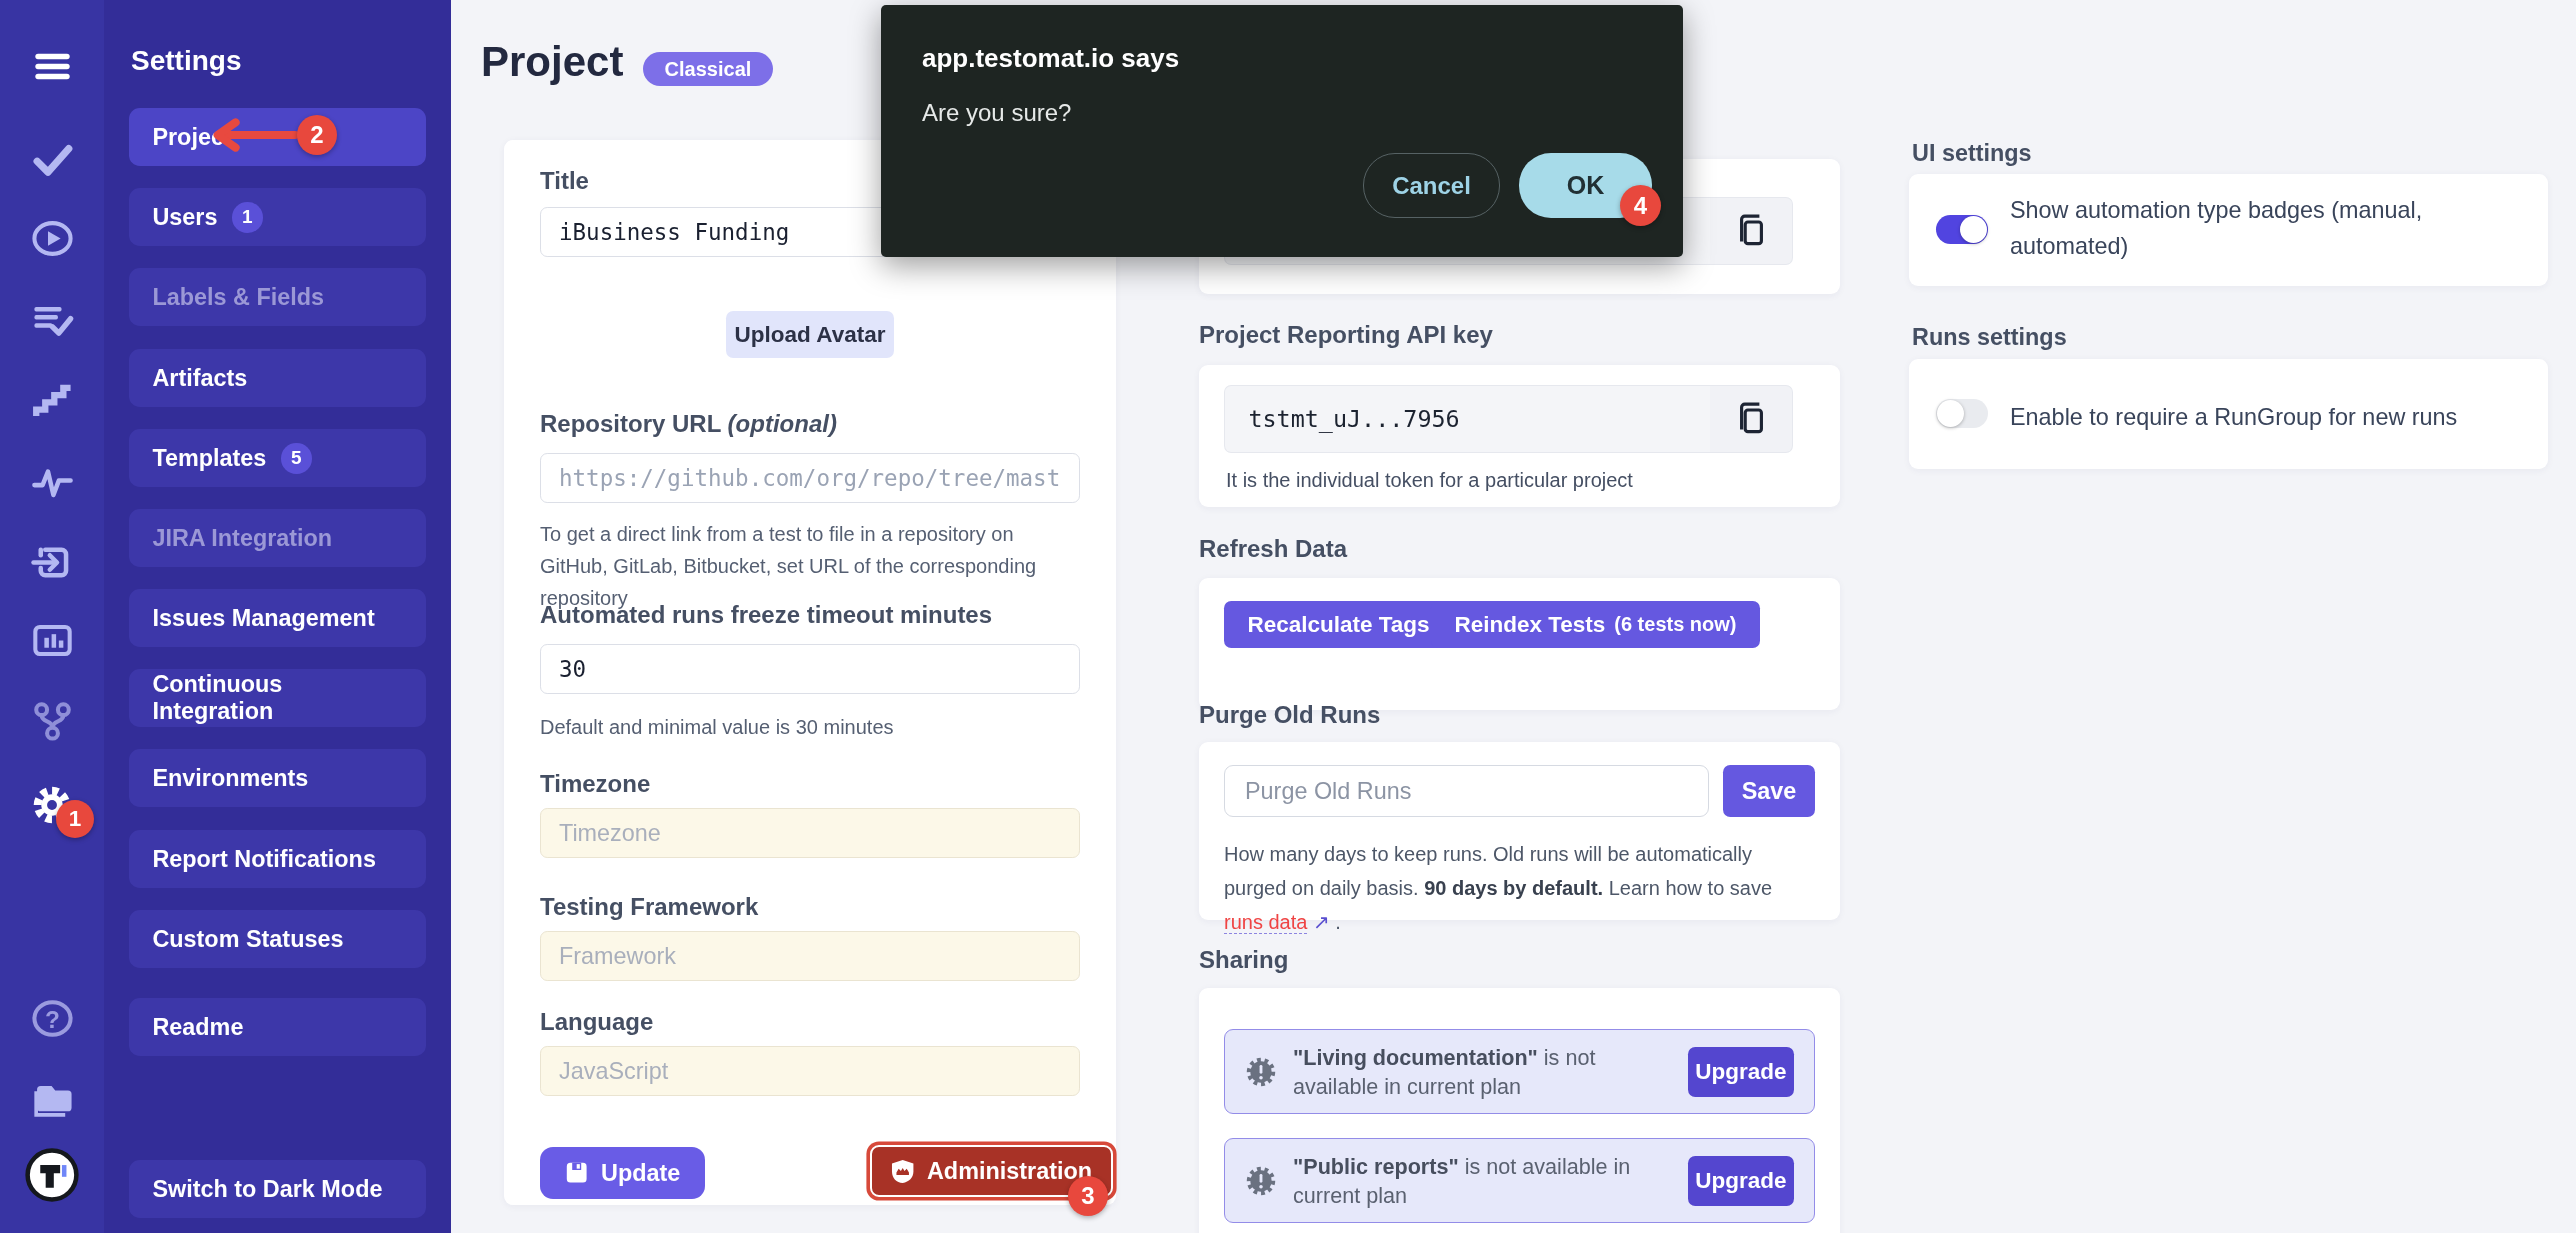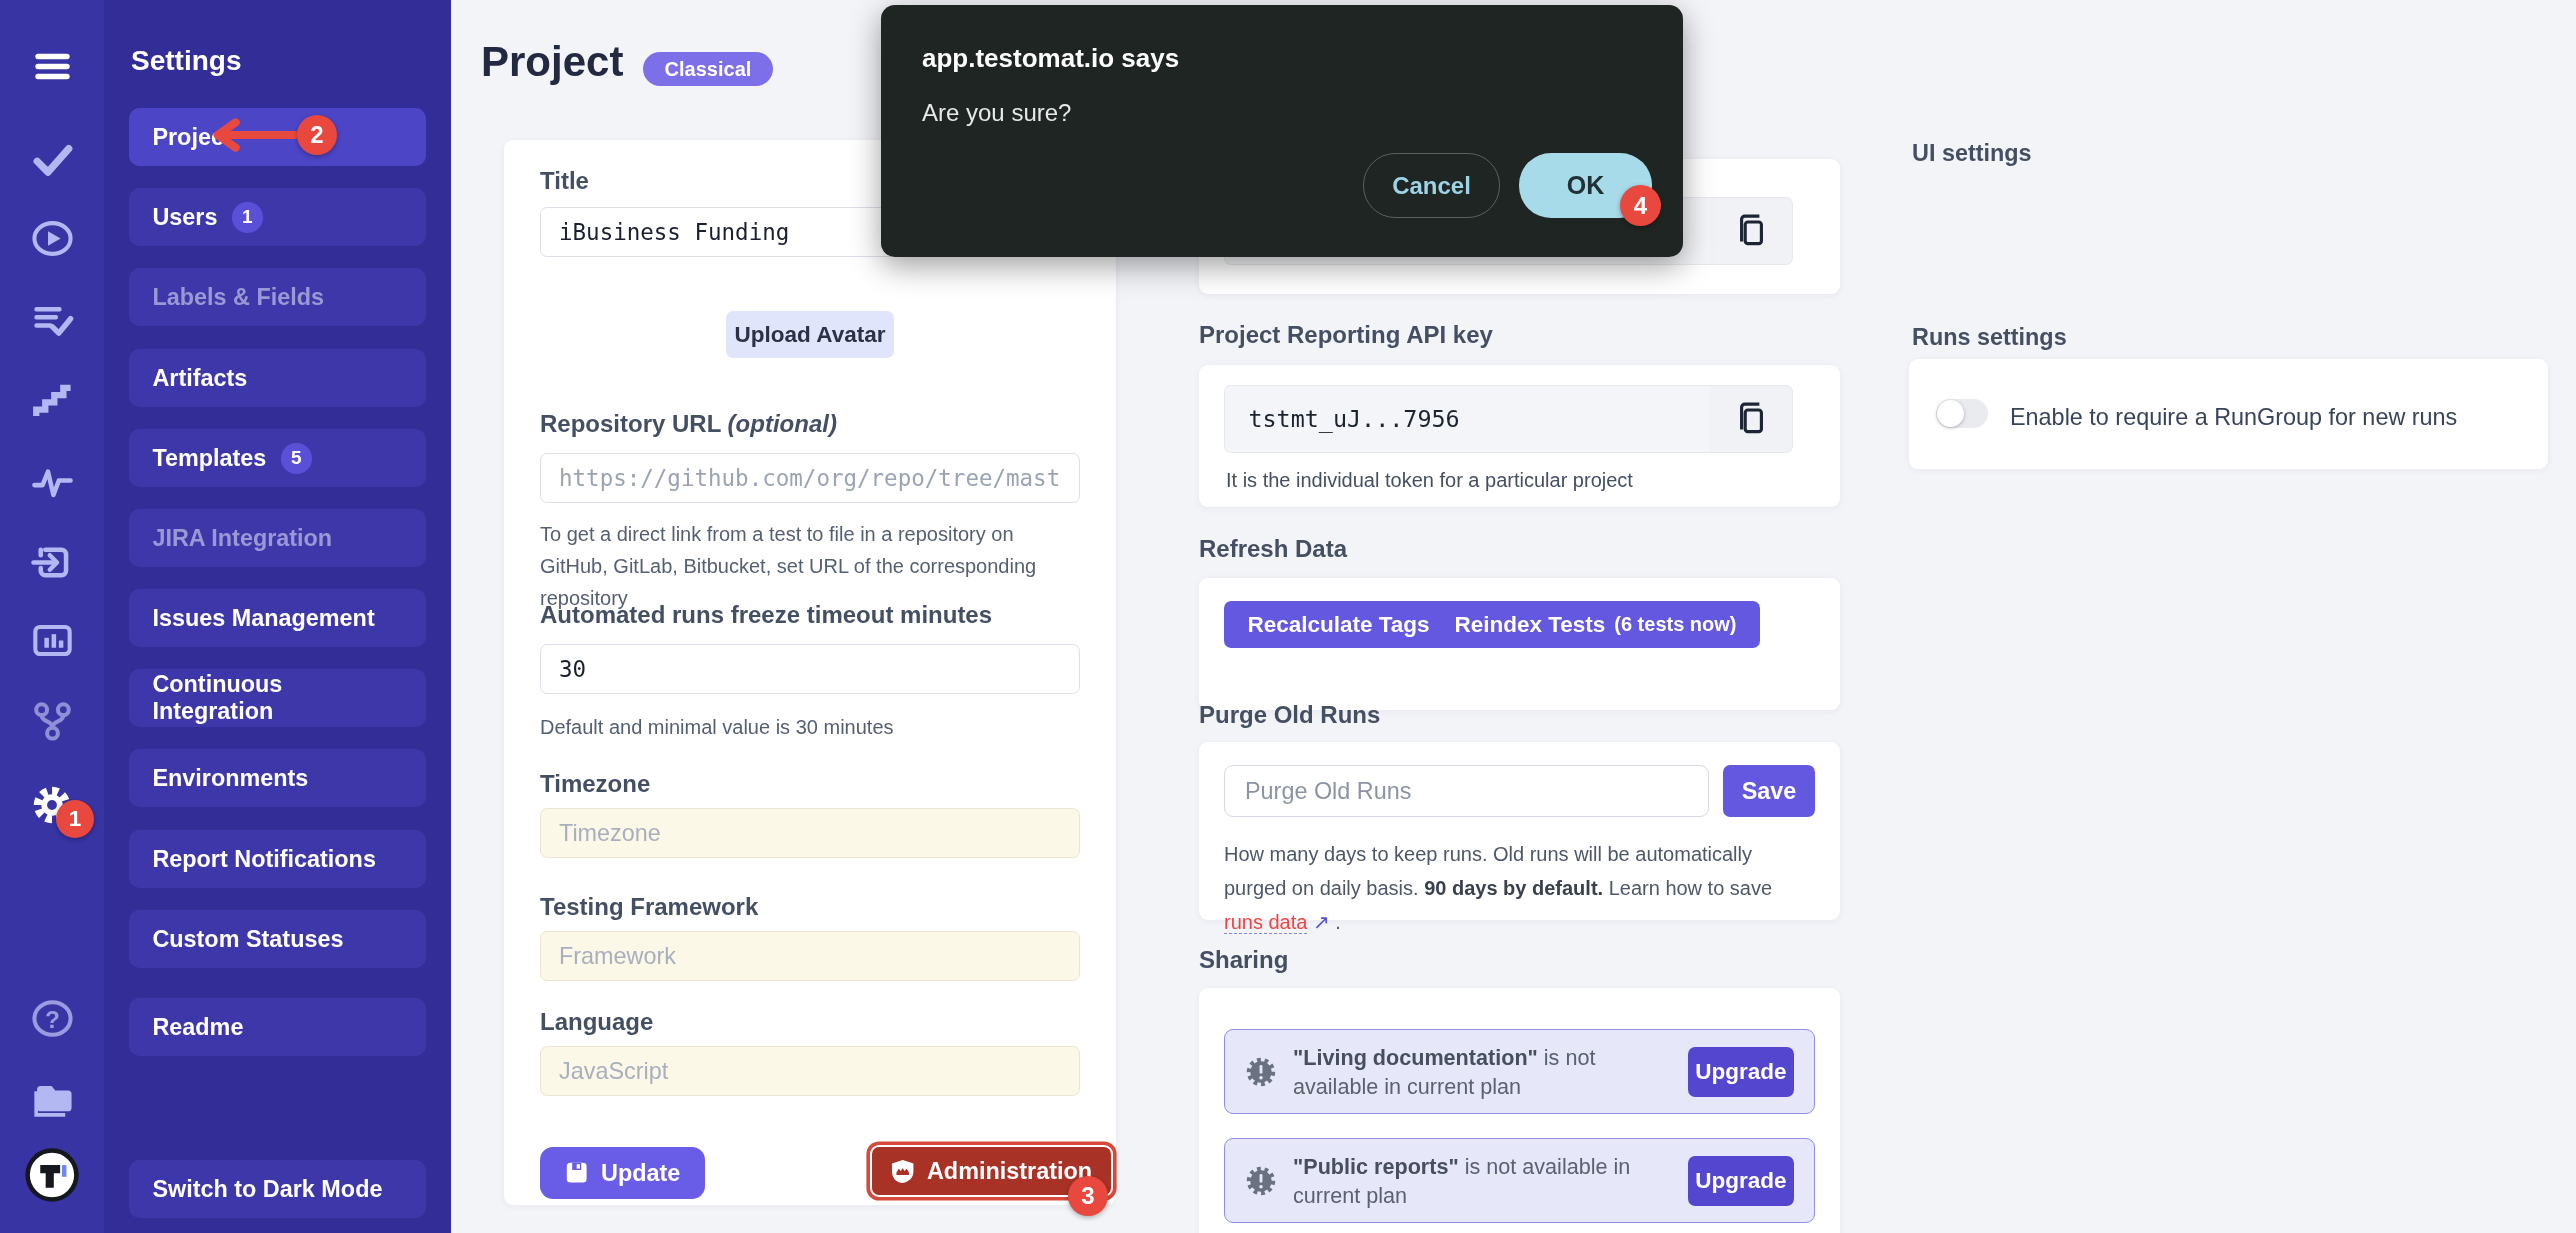--- a/index.html
+++ b/index.html
@@ -140,21 +140,21 @@
   .toggle{position:absolute;left:27px;width:52px;height:29px;border-radius:14.4px;cursor:pointer;}
   .toggle.on{background:#5144e0;} .toggle.off{background:#e9ebef;}
   .knob{position:absolute;top:0.9px;width:27px;height:27px;border-radius:50%;background:#fff;
         box-shadow:0 0.9px 3.6px rgba(0,0,0,.28);}
   .toggle.on .knob{right:0.9px;} .toggle.off .knob{left:0.9px;}
   #tg-ui{top:41px;} #tg-runs{top:40px;}
   .toggle-text{position:absolute;left:101px;font-size:23.4px;color:#39445a;line-height:36px;}
   #tt-ui{top:18px;width:486px;} #tt-runs{top:40px;width:513px;}
 
   
-  .dialog{position:absolute;left:881px;top:5.4px;width:802px;height:252px;background:#1e2522;border-radius:14px;
+  .dialog{position:absolute;left:881px;top:5.4px;width:802px;height:252px;background:#1e2522;border-radius:5px;
           box-shadow:0 9px 31px rgba(0,0,0,.38);z-index:50;}
   .dlg-title{position:absolute;left:41px;top:38px;color:#ffffff;font-size:26px;font-weight:bold;}
   .dlg-msg{position:absolute;left:41px;top:94px;color:#e6e9e8;font-size:24px;}
   .dlg-cancel{position:absolute;left:482px;top:148px;width:137px;height:65px;border-radius:32px;
               background:transparent;border:1.8px solid #566264;color:#9ed3e6;font-size:24px;font-weight:bold;
               cursor:pointer;font-family:"Liberation Sans",sans-serif;}
   .dlg-ok{position:absolute;left:638px;top:148px;width:133px;height:65px;border-radius:32px;border:none;
           background:#a7dbe9;color:#213034;font-size:25px;font-weight:bold;cursor:pointer;
           font-family:"Liberation Sans",sans-serif;}
   #ann-ok{left:739px;top:180px;width:41px;height:41px;}
@@ -416,20 +416,26 @@
         <circle cx="18" cy="24.5" r="2" fill="#e6e8fa"></circle>
       </svg>
       <div class="banner-text">
         <b>"Public reports"</b><span> is not available in current plan</span>
       </div>
       <button class="upgrade-btn">Upgrade</button>
     </div>
   </section>
 
   <div class="sec-label" id="lbl-ui">UI settings</div>
+  <section class="card" id="rc-card1">
+    <div class="toggle on" id="tg-ui">
+      <div class="knob"></div>
+    </div>
+    <div class="toggle-text" id="tt-ui">Show automation type badges (manual, automated)</div>
+  </section>
 
   <div class="sec-label" id="lbl-runs">Runs settings</div>
   <section class="card" id="rc-card2">
     <div class="toggle off" id="tg-runs">
       <div class="knob"></div>
     </div>
     <div class="toggle-text" id="tt-runs">Enable to require a RunGroup for new runs</div>
   </section>
 
   <div class="dialog">

